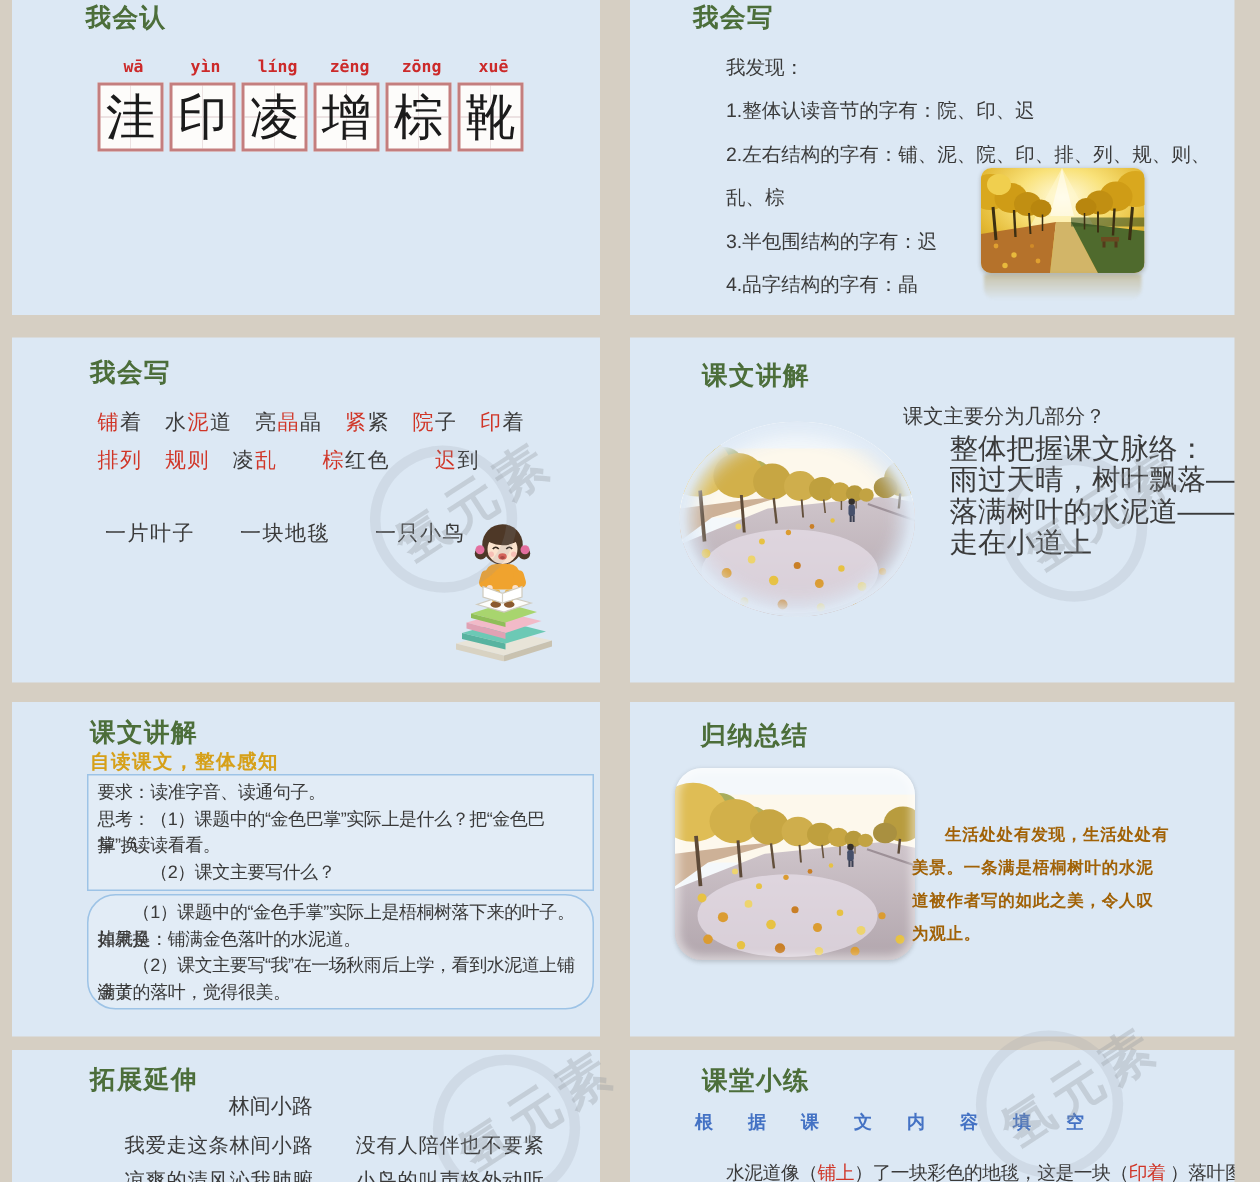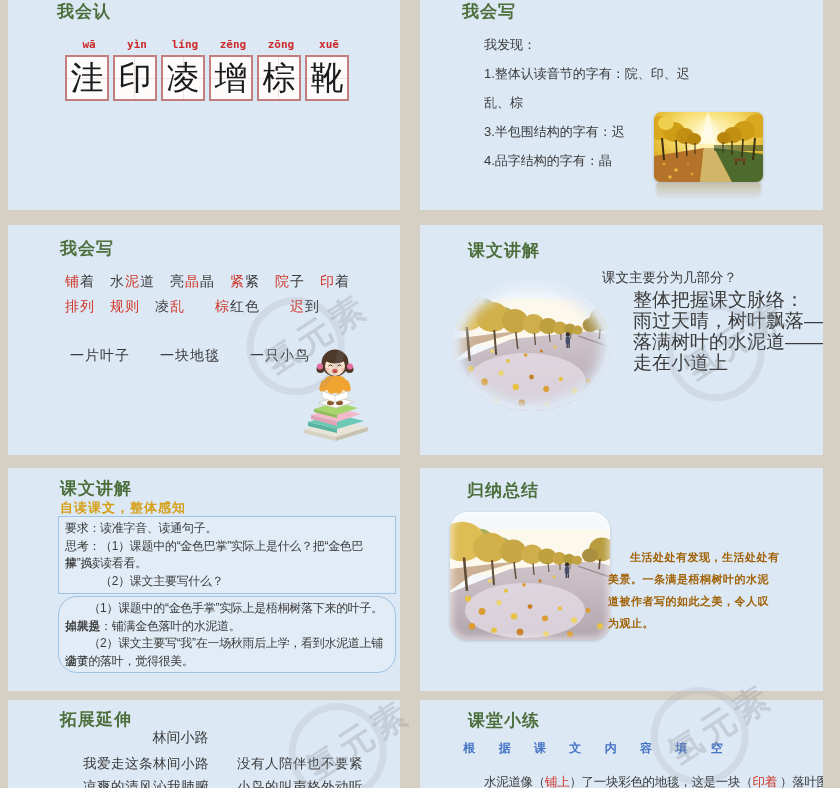--- a/index.html
+++ b/index.html
@@ -322,20 +322,21 @@
       <div class="zibox">棕</div>
       <div class="zibox">靴</div>
     </div>
 </section>
 
 <section class="slide" id="s2">
   <h2 class="stitle" style="left:42px;top:14px">我会写</h2>
   <div class="lines">
       <div class="line">我发现：</div>
       <div class="line">1.整体认读音节的字有：院、印、迟</div>
+      <div class="line">2.左右结构的字有：铺、泥、院、印、排、列、规、则、</div>
       <div class="line">乱、棕</div>
       <div class="line">3.半包围结构的字有：迟</div>
       <div class="line">4.品字结构的字有：晶</div>
     </div>
   <div class="photo-wrap">
     <svg class="photo">
         <use href="#photo-ginkgo"></use>
       </svg>
     <div class="photo-refl"></div>
   </div>

